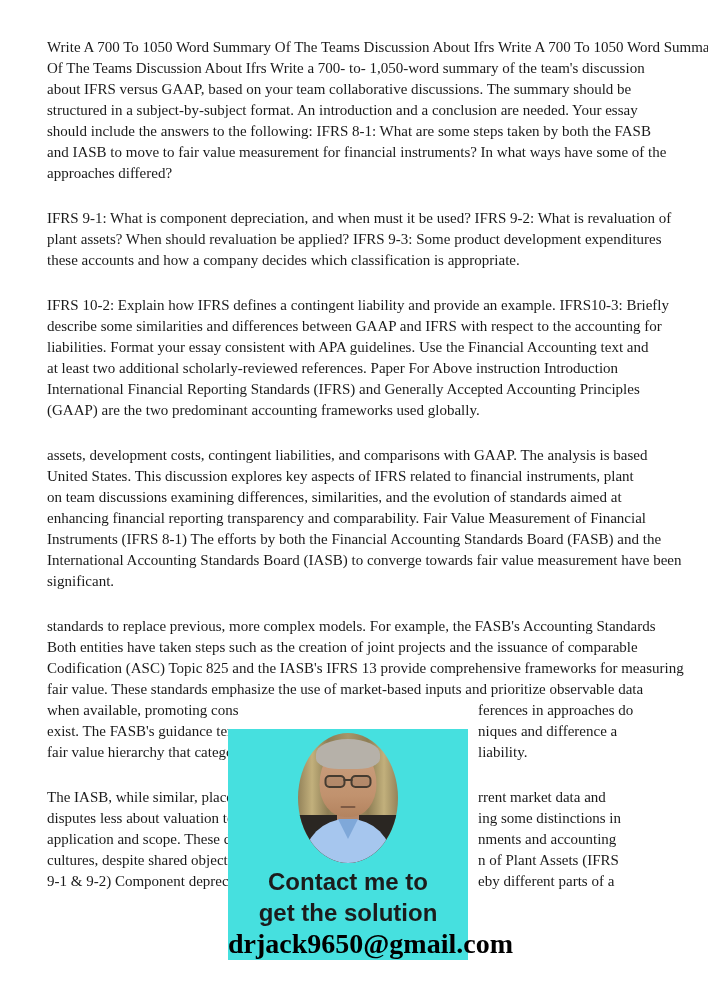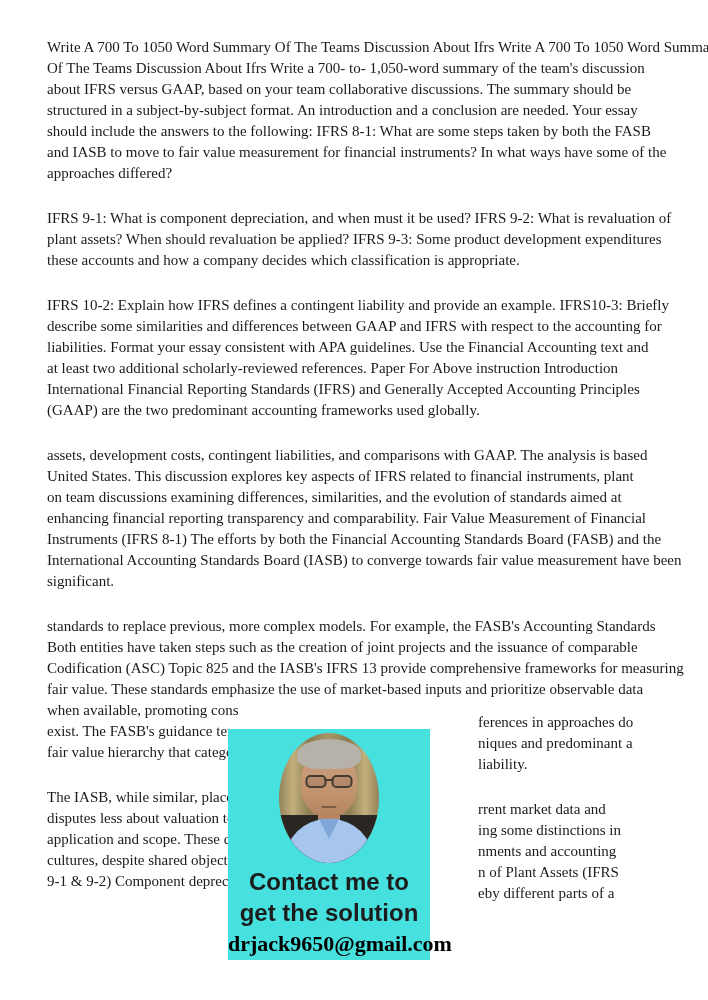--- a/index.html
+++ b/index.html
@@ -16,24 +16,24 @@
     background:var(--page-bg);
     font-family:"Liberation Serif", serif;
   }
   
   .doc{
     position:absolute;left:47px;top:37px;width:618px;
     font-size:15px;line-height:21px;color:var(--text-color);
   }
   .para{margin:0 0 24px 0;padding:0;}
   .line{white-space:pre;height:21px;position:relative;}
-  .line .frag-right{position:absolute;left:431px;top:12px;white-space:pre;}
+  .line .frag-right{position:absolute;left:431px;top:0;white-space:pre;}
   
   .overlay-card{
-    position:absolute;left:228px;top:729px;width:202px;height:231px;
+    position:absolute;left:228px;top:729px;width:240px;height:231px;
     background:var(--overlay-bg);
   }
   .photo{
     position:absolute;top:4px;left:50%;transform:translateX(-50%);
     width:100px;height:130px;border-radius:50%;overflow:hidden;
   }
   .photo>div{position:absolute;}
   .p-bg{
     inset:0;
     background:linear-gradient(90deg,#94835a 0%,#c2b07c 14%,#8d7d54 30%,#a79569 50%,#8d7d54 70%,#c2b07c 86%,#94835a 100%);
@@ -74,21 +74,21 @@
     position:absolute;top:137px;left:0;right:0;
     text-align:center;
     font-family:"Liberation Sans", sans-serif;
     font-weight:bold;font-size:24px;line-height:31px;
     color:var(--overlay-heading);
   }
   .ad-email{
     position:absolute;top:203px;left:0;right:0;
     text-align:center;
     font-family:"Liberation Serif", serif;
-    font-weight:bold;font-size:22px;line-height:24px;
+    font-weight:bold;font-size:28px;line-height:24px;
     color:var(--overlay-email);
   }
 </style>
 </head>
 <body>
 
 <div class="doc" id="doc">
     <div class="para">
       <div class="line">Write A 700 To 1050 Word Summary Of The Teams Discussion About Ifrs Write A 700 To 1050 Word Summary</div>
       <div class="line">Of The Teams Discussion About Ifrs Write a 700- to- 1,050-word summary of the team's discussion</div>
@@ -119,21 +119,21 @@
       <div class="line">Instruments (IFRS 8-1) The efforts by both the Financial Accounting Standards Board (FASB) and the</div>
       <div class="line">International Accounting Standards Board (IASB) to converge towards fair value measurement have been</div>
       <div class="line">significant.</div>
     </div>
     <div class="para">
       <div class="line">standards to replace previous, more complex models. For example, the FASB's Accounting Standards</div>
       <div class="line">Both entities have taken steps such as the creation of joint projects and the issuance of comparable</div>
       <div class="line">Codification (ASC) Topic 825 and the IASB's IFRS 13 provide comprehensive frameworks for measuring</div>
       <div class="line">fair value. These standards emphasize the use of market-based inputs and prioritize observable data</div>
       <div class="line"><span class="frag-left">when available, promoting cons</span><span class="frag-right">ferences in approaches do</span></div>
-      <div class="line"><span class="frag-left">exist. The FASB's guidance ten</span><span class="frag-right">niques and predominant a</span></div>
+      <div class="line"><span class="frag-left">exist. The FASB's guidance ten</span><span class="frag-right">niques and difference a</span></div>
       <div class="line"><span class="frag-left">fair value hierarchy that categor</span><span class="frag-right">liability.</span></div>
     </div>
     <div class="para">
       <div class="line"><span class="frag-left">The IASB, while similar, places</span><span class="frag-right">rrent market data and</span></div>
       <div class="line"><span class="frag-left">disputes less about valuation tec</span><span class="frag-right">ing some distinctions in</span></div>
       <div class="line"><span class="frag-left">application and scope. These div</span><span class="frag-right">nments and accounting</span></div>
       <div class="line"><span class="frag-left">cultures, despite shared objectiv</span><span class="frag-right">n of Plant Assets (IFRS</span></div>
       <div class="line"><span class="frag-left">9-1 &amp; 9-2) Component deprecia</span><span class="frag-right">eby different parts of a</span></div>
     </div>
   </div>

